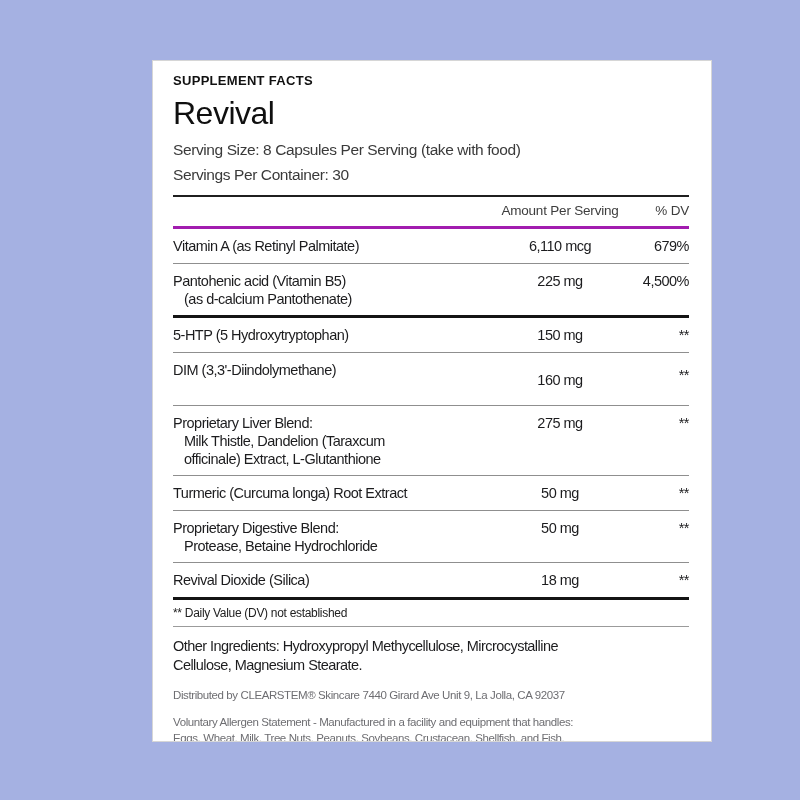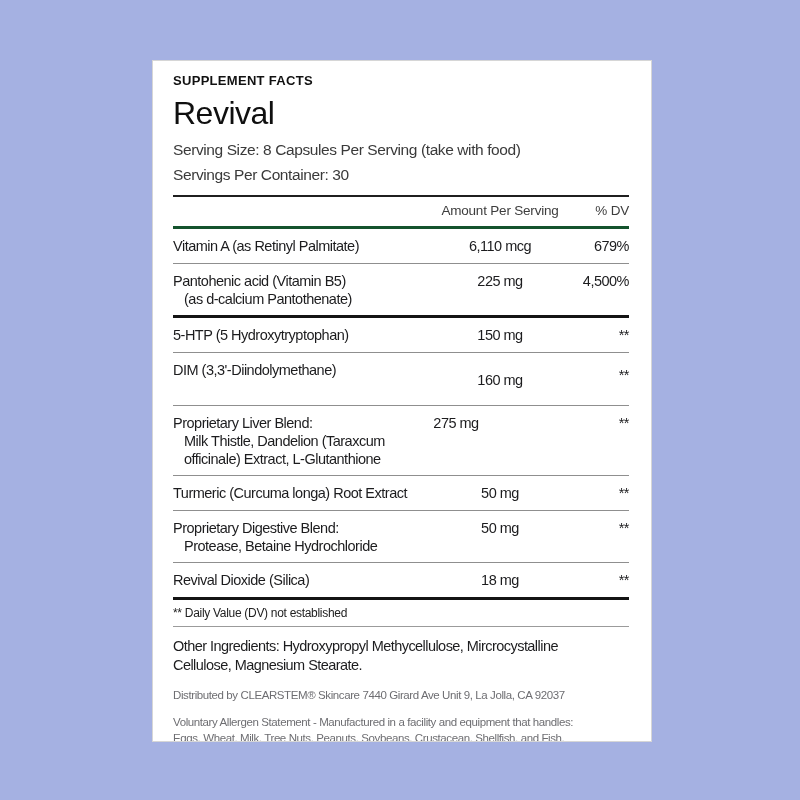--- a/index.html
+++ b/index.html
@@ -6,58 +6,58 @@
   html, body { width: 800px; height: 800px; }
   body {
     font-family: "Liberation Sans", "DejaVu Sans", sans-serif;
     background: #a5b1e2;
     position: relative;
     overflow: hidden;
   }
   .card {
     position: absolute;
     left: 152px; top: 60px;
-    width: 500px; height: 682px;
+    width: 560px; height: 682px;
     background: #ffffff;
     border: 1px solid #d6d6d6;
     padding: 12px 22px 0 20px;
     overflow: hidden;
   }
   .kicker {
     font-size: 13px; font-weight: bold; letter-spacing: 0.3px;
     color: #111; line-height: 15px; margin-bottom: 5px;
   }
   .title {
     font-size: 32px; font-weight: 400; letter-spacing: -0.5px;
     color: #0f0f0f; line-height: 40px; margin-bottom: 4px;
   }
   .serving { font-size: 15.5px; letter-spacing: -0.4px; color: #3a3a3a; line-height: 25px; }
   .serving-block { margin-bottom: 8px; }
 
   .table-header {
     display: flex;
     border-top: 2px solid #1f1f1f;
-    border-bottom: 3px solid #14532d;
+    border-bottom: 3px solid #a21caf;
     padding: 6px 0 7px 0;
     font-size: 13.5px; letter-spacing: -0.2px; color: #3d3d3d; line-height: 16px;
   }
   .cell-name { flex: 1 1 auto; min-width: 0; padding-right: 6px; }
   .cell-amount { width: 146px; flex: 0 0 146px; text-align: center; }
   .cell-dv { width: 56px; flex: 0 0 56px; text-align: right; }
 
   .rows .row {
     display: flex;
     align-items: flex-start;
     padding: 8px 0 8px 0;
     font-size: 14.5px; letter-spacing: -0.5px; color: #1c1c1e; line-height: 18px;
   }
   .rows .row + .row { border-top: 1px solid #8f8f8f; }
   .rows div.row:nth-of-type(3) { border-top: 3px solid #141414; }
   .rows div.row:nth-of-type(2) { padding-bottom: 7px; }
-  .rows div.row:nth-of-type(5) { padding-bottom: 7px; gap: 44px; }
+  .rows div.row:nth-of-type(5) { padding-bottom: 7px; }
   .rows div.row:nth-of-type(7) { padding-bottom: 7px; }
   .rows div.row:nth-of-type(4) { padding-bottom: 16px; }
   .rows div.row:nth-of-type(4) .cell-amount { margin-top: 10px; }
   .rows div.row:nth-of-type(4) .cell-dv { margin-top: 5px; }
   .rows { border-bottom: 3px solid #141414; }
   .ingredient-name { white-space: nowrap; }
   .ingredient-sub { padding-left: 11px; }
   .ingredient-sub div { white-space: nowrap; }
 
   .footnote {

